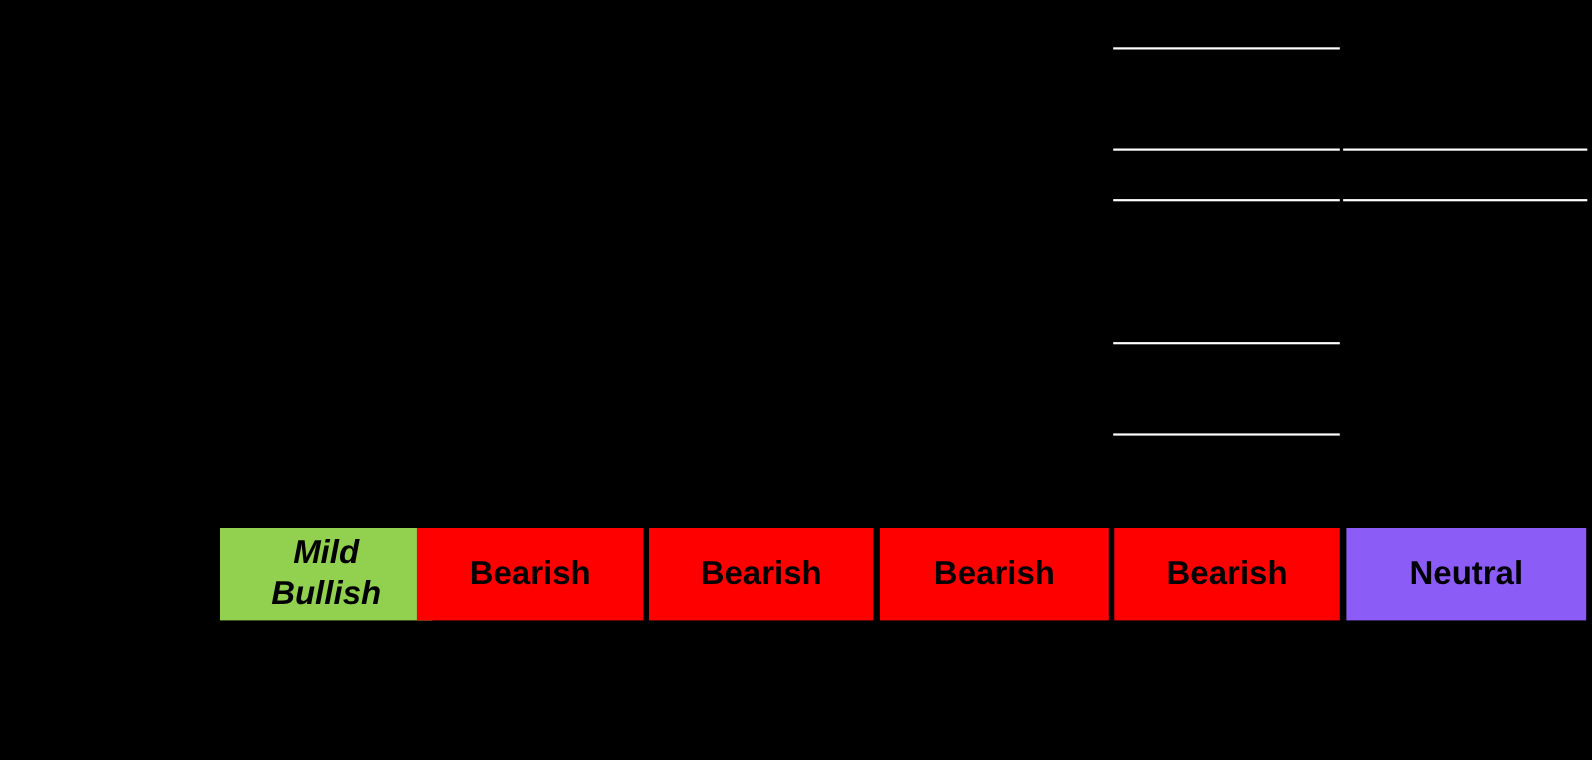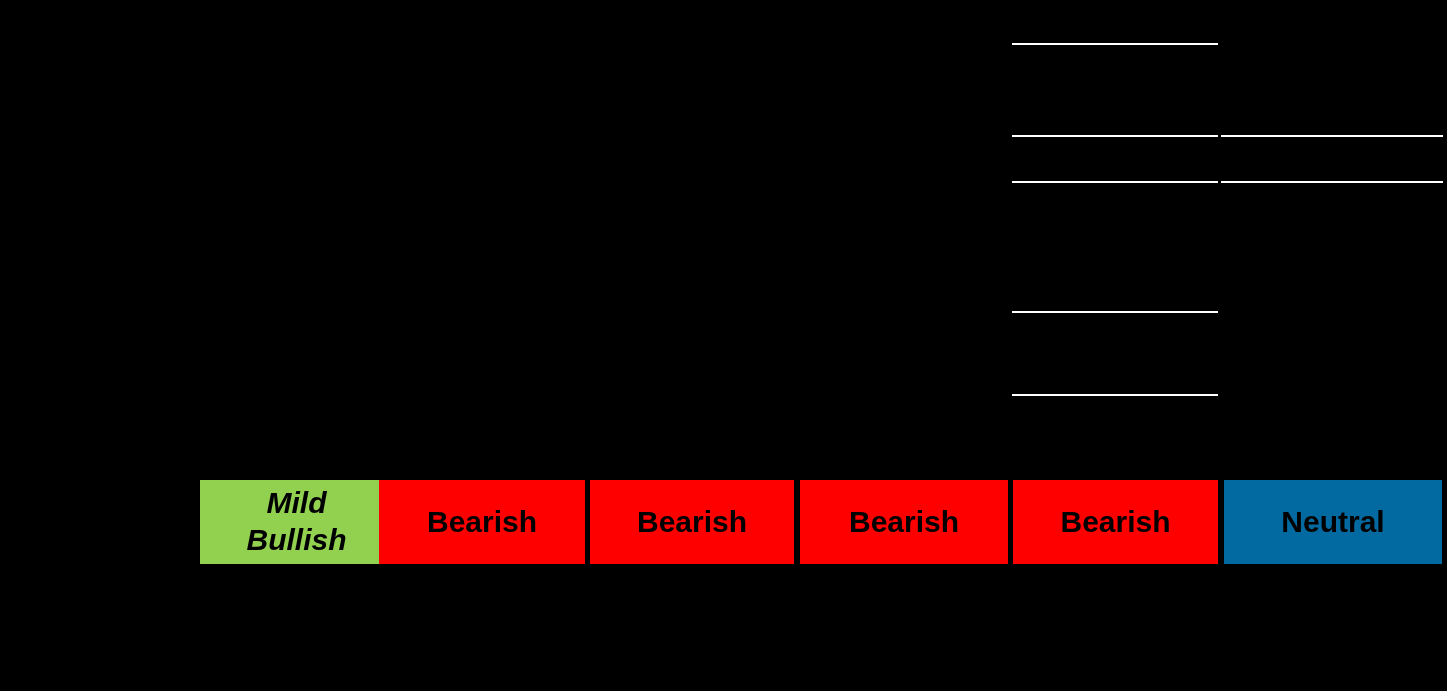--- a/index.html
+++ b/index.html
@@ -72,15 +72,15 @@
 Bullish</div>
 
   <div id="cell-2" class="rating-cell" style="background-color: rgb(255, 0, 0);">Bearish</div>
 
   <div id="cell-3" class="rating-cell" style="background-color: rgb(255, 0, 0);">Bearish</div>
 
   <div id="cell-4" class="rating-cell" style="background-color: rgb(255, 0, 0);">Bearish</div>
 
   <div id="cell-5" class="rating-cell" style="background-color: rgb(255, 0, 0);">Bearish</div>
 
-  <div id="cell-6" class="rating-cell" style="background-color: #0369a1; text-align: right;">Neutral</div>
+  <div id="cell-6" class="rating-cell" style="background-color: #8b5cf6; text-align: right;">Neutral</div>
 
 </div>
 
 </body></html>

